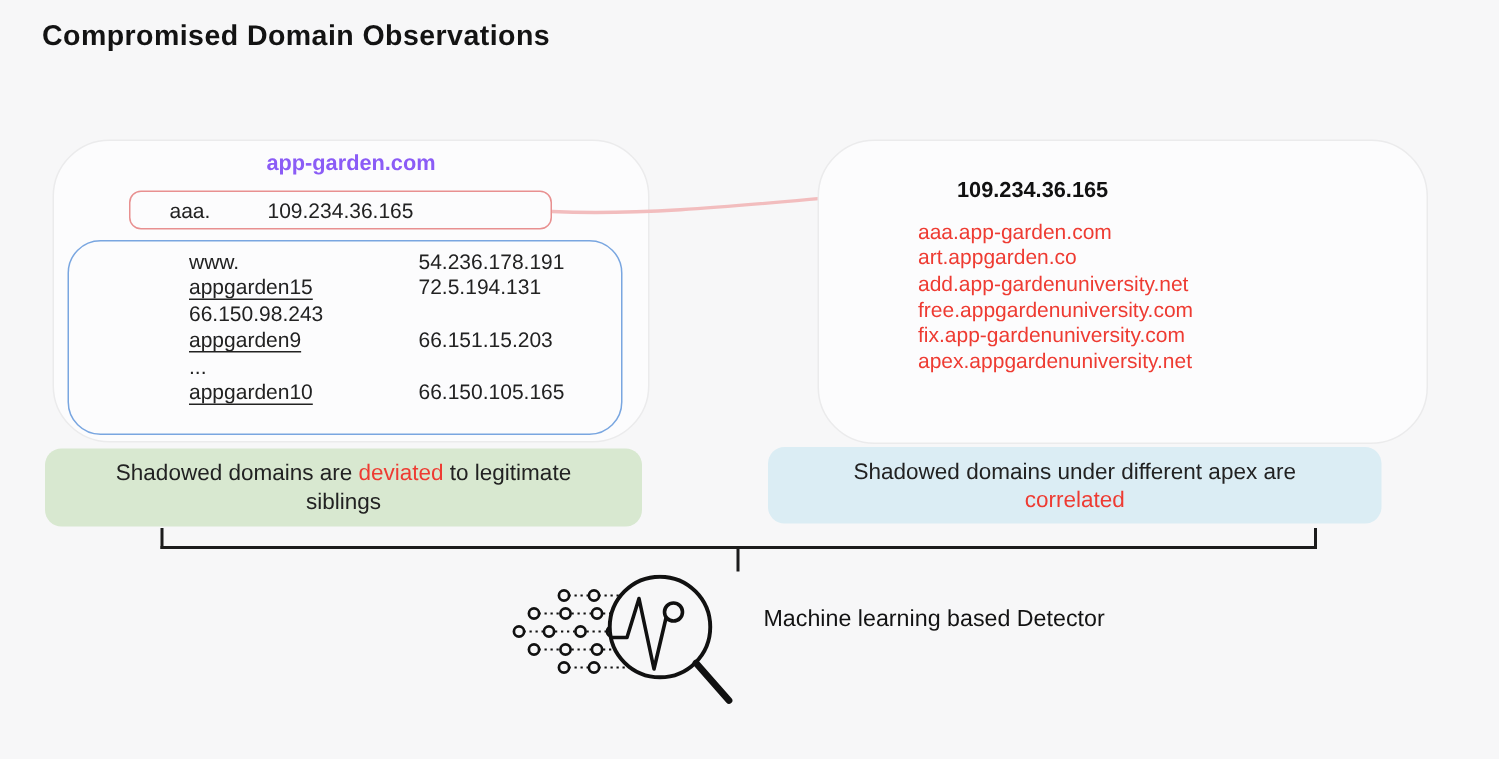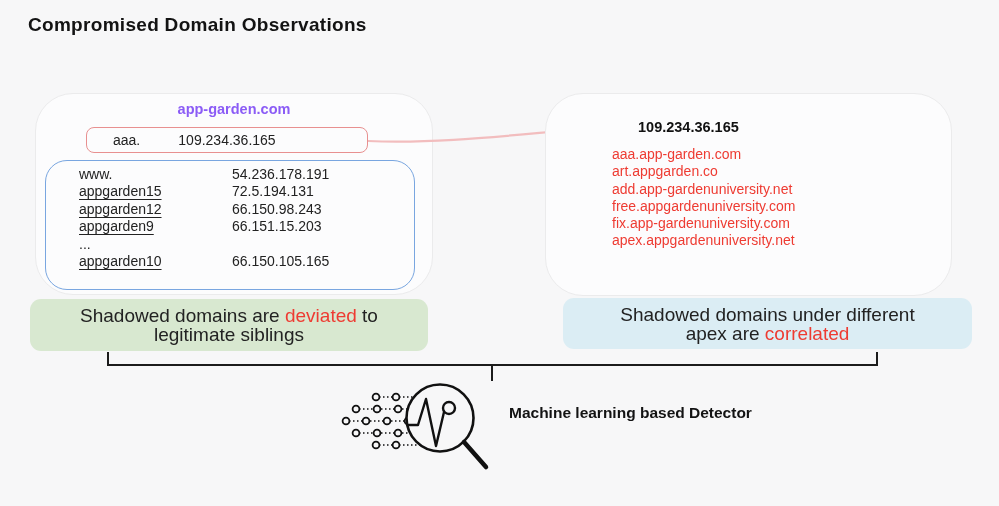--- a/index.html
+++ b/index.html
@@ -41,62 +41,62 @@
     font-size: 14px; color: #222;
   }
   .highlight-row .sub { margin-left: 26px; }
   .highlight-row .ip  { position: absolute; left: 0; width: 100%; text-align: center; }
 
   .sibling-box {
     left: 45px; top: 160px; width: 370px; height: 130px;
     border: 1.5px solid var(--blue-border, #79a6e0);
     border-radius: 22px;
     background: #fcfcfd;
-    padding: 5px 0 0 33px;
+    padding: 5px 0 0 80px;
     font-size: 14px; color: #222;
   }
   .srow { display: flex; line-height: 17.4px; }
   .srow .sub { width: 153px; }
   .squiggle {
     text-decoration-line: underline;
     text-decoration-style: wavy;
     text-decoration-color: #f0a3a0;
     text-decoration-thickness: 1px;
     text-underline-offset: 3px;
     text-decoration: underline;
   }
 
   .caption {
     border-radius: 11px;
-    font-size: 19px; line-height: 19px;
+    font-size: 15px; line-height: 19px;
     display: flex; align-items: center; justify-content: center;
     text-align: center; color: #222;
   }
   .caption-left  { left: 30px;  top: 299px; width: 398px; height: 52px; background: var(--green-bg, #d8e8d0); }
-  .caption-right { left: 563px; top: 298px; width: 409px; height: 51px; background: var(--blue-bg, #dbedf4); }
+  .caption-right { left: 512px; top: 298px; width: 409px; height: 51px; background: var(--blue-bg, #dbedf4); }
   .caption .inner { max-width: 330px; }
   .red-word { color: var(--accent, #ee3b32); }
 
   .ip-header {
     left: 638px; top: 119px;
     font-weight: 700; font-size: 14.5px; color: #111;
   }
   .correlated-list {
     left: 564px; top: 146px;
     font-size: 14px; line-height: 17.3px;
     color: var(--accent, #ee3b32);
     margin-left: 48px;
   }
 
   .hline { background: #1c1c1c; height: 2px; }
   .vline { background: #1c1c1c; width: 2px; }
 
   .detector-label {
     left: 509px; top: 404px;
-    font-weight: 700; font-size: 15.5px; color: #131313;
+    font-weight: 400; font-size: 15.5px; color: #131313;
   }
 
   svg { display: block; }
 </style>
 </head>
 <body>
 
 <div class="abs main-title">Compromised Domain Observations</div>
 
 <div class="abs panel panel-left"></div>
@@ -110,21 +110,20 @@
 <div class="abs sibling-box">
   <div class="srow">
     <span class="sub">www.</span>
     <span class="ipv">54.236.178.191</span>
   </div>
   <div class="srow">
     <span class="sub squiggle">appgarden15</span>
     <span class="ipv">72.5.194.131</span>
   </div>
   <div class="srow">
-    <span class="sub squiggle">appgarden12</span>
     <span class="ipv">66.150.98.243</span>
   </div>
   <div class="srow">
     <span class="sub squiggle">appgarden9</span>
     <span class="ipv">66.151.15.203</span>
   </div>
   <div class="srow">
     <span class="sub">...</span>
     <span class="ipv"></span>
   </div>

